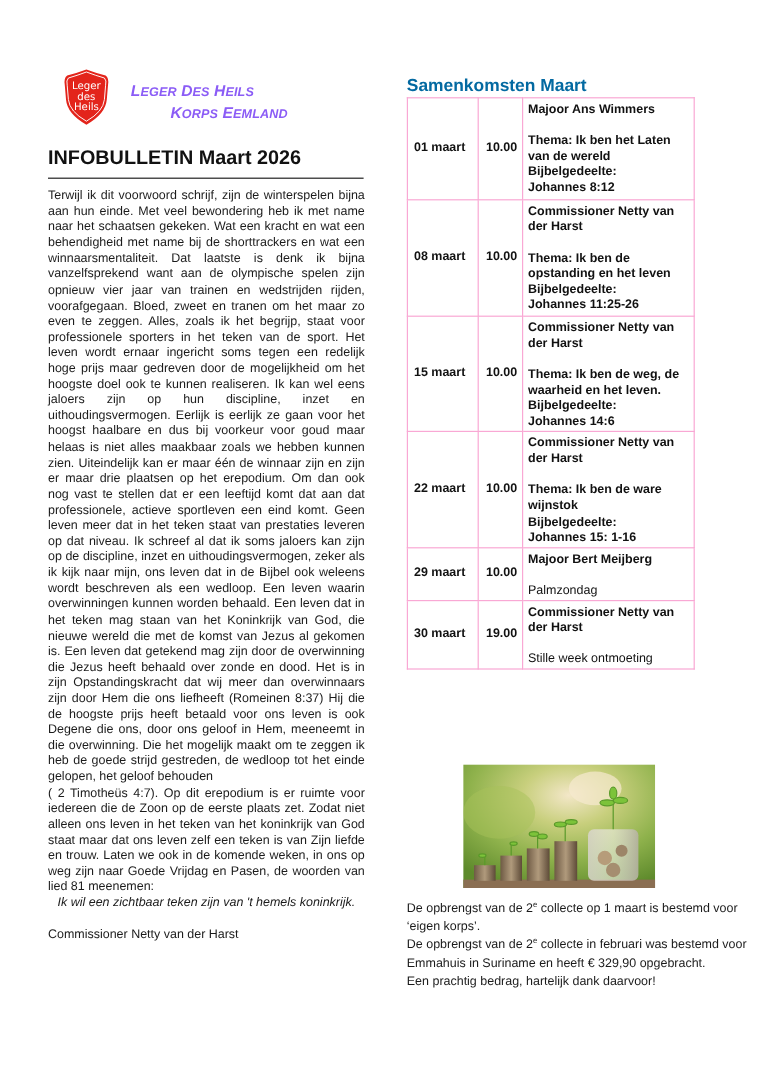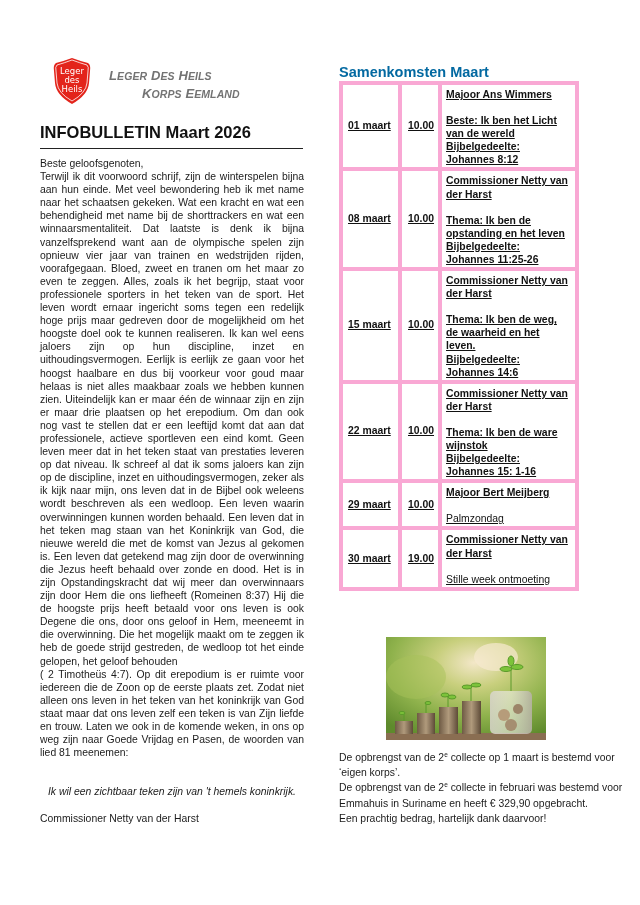--- a/index.html
+++ b/index.html
@@ -1,35 +1,35 @@
 <!DOCTYPE html>
 <html><head>
 <meta charset="utf-8">
 <style>
   * { box-sizing: border-box; margin: 0; padding: 0; }
   html, body { width: 640px; height: 905px; background: #ffffff; overflow: hidden; }
   body { position: relative; font-family: "Liberation Sans", sans-serif; color: #1a1a1a; }
 
   .logo { position: absolute; left: 52px; top: 57px; width: 40px; height: 48px; }
-  .org-name { position: absolute; left: 109px; color: #737373; font-weight: bold; font-style: italic; font-size: 13px; letter-spacing: 0.1px; }
+  .org-name { position: absolute; left: 109px; color: #8b5cf6; font-weight: bold; font-style: italic; font-size: 13px; letter-spacing: 0.1px; }
   .org-name .sc { font-size: 10.5px; }
   .org-line1 { top: 68px; }
   .org-line2 { top: 86px; margin-left: 33px; }
 
   .bulletin-title { position: absolute; left: 40px; top: 123px; font-size: 16.5px; font-weight: bold; color: #111; }
   .title-rule { position: absolute; left: 40px; top: 148px; width: 263px; height: 0; border-top: 1.5px solid #222; }
 
   .letter { position: absolute; left: 40px; top: 157px; width: 264px; font-size: 10.4px; line-height: 13.1px; color: #1b1b1b; }
   .letter p { text-align: justify; text-align-last: left; }
-  .letter .quote { margin-top: 26px; font-style: italic; text-align: center; text-align-last: center; line-height: 13.3px; }
+  .letter .quote { font-style: italic; text-align: center; text-align-last: center; line-height: 13.3px; }
   .letter .signature { margin-top: 13px; }
 
   .schedule-title { position: absolute; left: 339px; top: 64px; font-size: 14.5px; font-weight: bold; color: #0369a1; }
   .schedule { position: absolute; left: 339px; top: 81px; width: 240px; border-collapse: collapse; font-size: 10.4px; line-height: 13.1px; }
-  .schedule td { border: 4px solid #f9a8d4; vertical-align: middle; padding: 1px 4px 2px 4px; color: #111; text-decoration: underline; }
+  .schedule td { border: 1px solid #f9a8d4; vertical-align: middle; padding: 1px 4px 2px 4px; color: #111; }
   .schedule td.date { width: 59px; font-weight: bold; padding-left: 5px; }
   .schedule td.time { width: 26px; font-weight: bold; padding-left: 6px; }
   .schedule td.info { vertical-align: top; padding-top: 3px; padding-bottom: 1px; }
   .info .speaker { font-weight: bold; display: block; }
   .info .gap { display: block; height: 13px; }
   .info .theme { font-weight: bold; display: block; }
   .info .note { font-weight: normal; display: block; }
 
   .photo { position: absolute; left: 386px; top: 637px; width: 160px; height: 103px; overflow: hidden; }
 
@@ -47,39 +47,38 @@
   <text x="20" y="35" text-anchor="middle" font-family="DejaVu Sans, sans-serif" font-size="8.5" fill="#ffffff">Heils</text>
 </svg>
 
 <div class="org-name org-line1"><span id="org1"><span>L</span><span class="sc">EGER</span> <span>D</span><span class="sc">ES</span> <span>H</span><span class="sc">EILS</span></span></div>
 <div class="org-name org-line2"><span id="org2"><span>K</span><span class="sc">ORPS</span> <span>E</span><span class="sc">EMLAND</span></span></div>
 
 <div class="bulletin-title">INFOBULLETIN Maart 2026</div>
 <div class="title-rule"></div>
 
 <div class="letter">
-  <p>Beste geloofsgenoten,</p>
   <p>Terwijl ik dit voorwoord schrijf, zijn de winterspelen bijna aan hun einde. Met veel bewondering heb ik met name naar het schaatsen gekeken. Wat een kracht en wat een behendigheid met name bij de shorttrackers en wat een winnaarsmentaliteit. Dat laatste is denk ik bijna vanzelfsprekend want aan de olympische spelen  zijn opnieuw vier jaar van trainen en wedstrijden rijden, voorafgegaan. Bloed, zweet en tranen om het maar zo even te zeggen. Alles, zoals ik het begrijp, staat voor professionele sporters in het teken van de sport. Het leven wordt ernaar ingericht soms tegen een redelijk hoge prijs maar gedreven door de mogelijkheid om het hoogste doel ook te kunnen realiseren. Ik kan wel eens jaloers zijn op hun discipline, inzet en uithoudingsvermogen.  Eerlijk is eerlijk ze gaan voor het hoogst haalbare en dus bij voorkeur voor goud maar helaas is niet alles maakbaar zoals we hebben kunnen zien. Uiteindelijk kan er maar één de winnaar zijn en zijn er maar drie plaatsen op het erepodium. Om dan ook nog vast te stellen dat er een leeftijd komt dat aan dat professionele, actieve sportleven een eind komt. Geen leven meer dat in het teken staat van prestaties leveren op dat niveau. Ik schreef al dat ik soms jaloers kan zijn op de discipline, inzet en uithoudingsvermogen, zeker als ik kijk naar mijn, ons leven dat in de Bijbel ook weleens wordt beschreven als een wedloop. Een leven waarin overwinningen kunnen worden behaald.  Een leven dat in het teken mag staan van het Koninkrijk van God, die nieuwe wereld die met de komst van Jezus al gekomen is. Een leven dat getekend mag zijn door de overwinning die Jezus heeft behaald over zonde en dood. Het is in zijn Opstandingskracht dat wij meer dan overwinnaars zijn door Hem die ons liefheeft (Romeinen 8:37) Hij die de hoogste prijs heeft betaald voor ons leven is ook Degene die ons, door ons geloof in Hem, meeneemt in die overwinning. Die het mogelijk maakt om te zeggen ik heb de goede strijd gestreden, de wedloop tot het einde gelopen, het geloof behouden</p>
   <p>( 2 Timotheüs 4:7). Op dit erepodium is er ruimte voor iedereen die de Zoon op de eerste plaats zet. Zodat niet alleen ons leven in het teken van het koninkrijk van God staat maar dat ons leven zelf een teken is van Zijn liefde en trouw.   Laten we ook in de komende weken, in ons op weg zijn naar Goede Vrijdag en Pasen, de woorden van lied 81 meenemen:</p>
   <div class="quote">
     <div>Ik wil een zichtbaar teken zijn van 't hemels koninkrijk.</div>
   </div>
   <p class="signature">Commissioner Netty van der Harst</p>
 </div>
 
 <div class="schedule-title">Samenkomsten Maart</div>
 <table class="schedule">
   <tbody id="schedule-body">
       <tr style="height: 85px;">
         <td class="date">01 maart</td>
         <td class="time">10.00</td>
         <td class="info">
           <span class="speaker">Majoor Ans Wimmers</span>
           <span class="gap"></span>
-          <span class="theme">Beste: Ik ben het Licht van de wereld</span>
+          <span class="theme">Thema: Ik ben het Laten van de wereld</span>
           <span class="theme">Bijbelgedeelte:</span>
           <span class="theme">Johannes 8:12</span>
         </td>
       </tr>
       <tr style="height: 96px;">
         <td class="date">08 maart</td>
         <td class="time">10.00</td>
         <td class="info">
           <span class="speaker">Commissioner Netty van der Harst</span>
           <span class="gap"></span>

